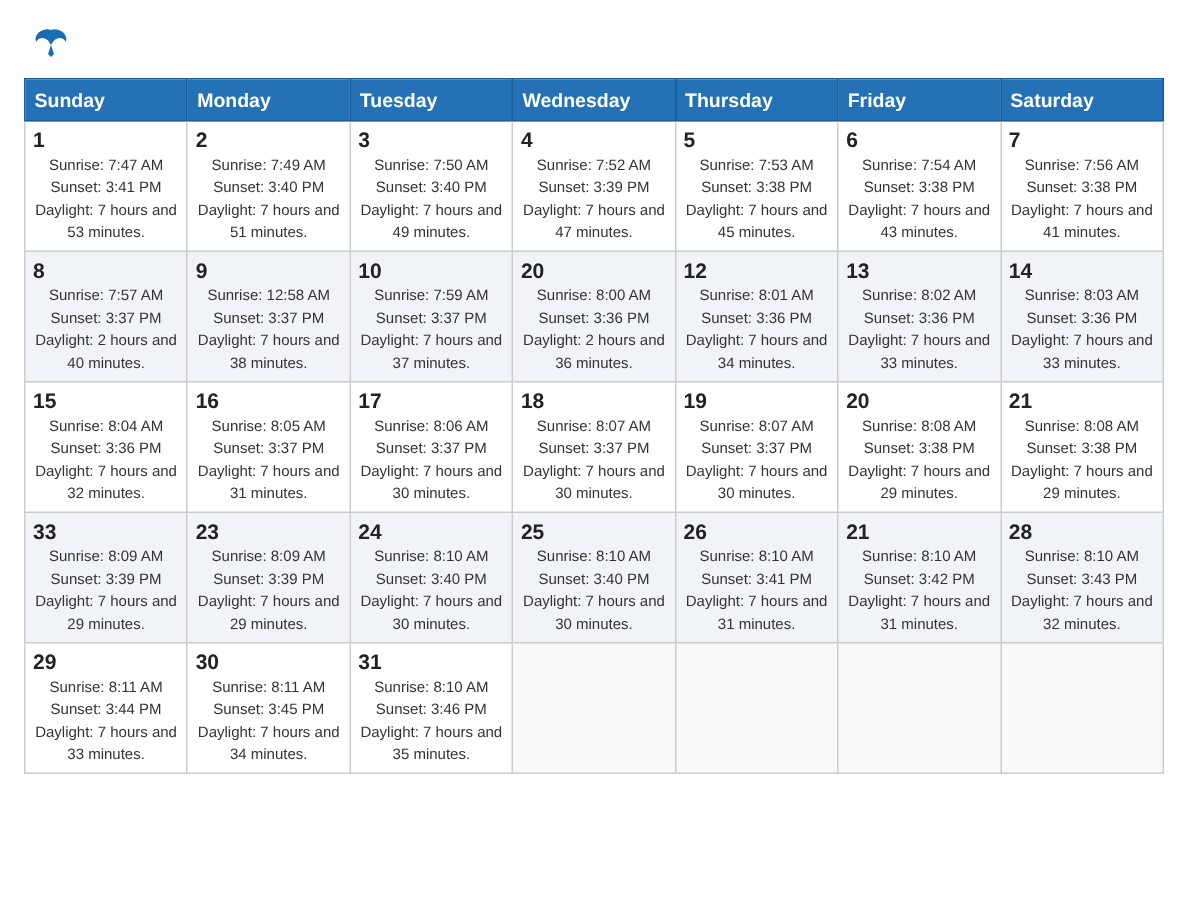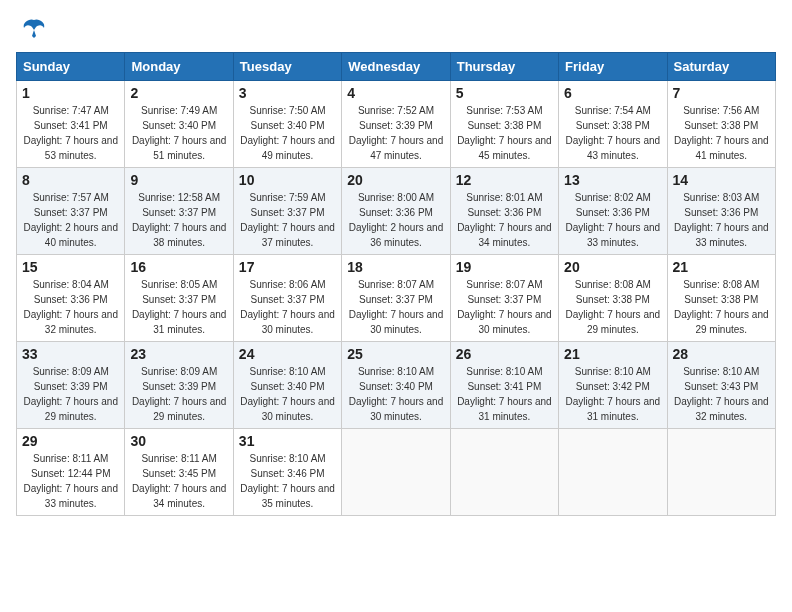--- a/index.html
+++ b/index.html
@@ -341,21 +341,21 @@
           <span>Sunset: </span><span>3:43 PM</span><br>
           <span>Daylight: 7 hours and 32 minutes.</span>
         </div>
       </td>
       </tr>
       <tr>
         <td>
         <span class="day-num">29</span>
         <div class="day-info">
           <span>Sunrise: </span><span>8:11 AM</span><br>
-          <span>Sunset: </span><span>12:44 PM</span><br>
+          <span>Sunset: </span><span>3:44 PM</span><br>
           <span>Daylight: 7 hours and 33 minutes.</span>
         </div>
       </td>
         <td>
         <span class="day-num">30</span>
         <div class="day-info">
           <span>Sunrise: </span><span>8:11 AM</span><br>
           <span>Sunset: </span><span>3:45 PM</span><br>
           <span>Daylight: 7 hours and 34 minutes.</span>
         </div>

